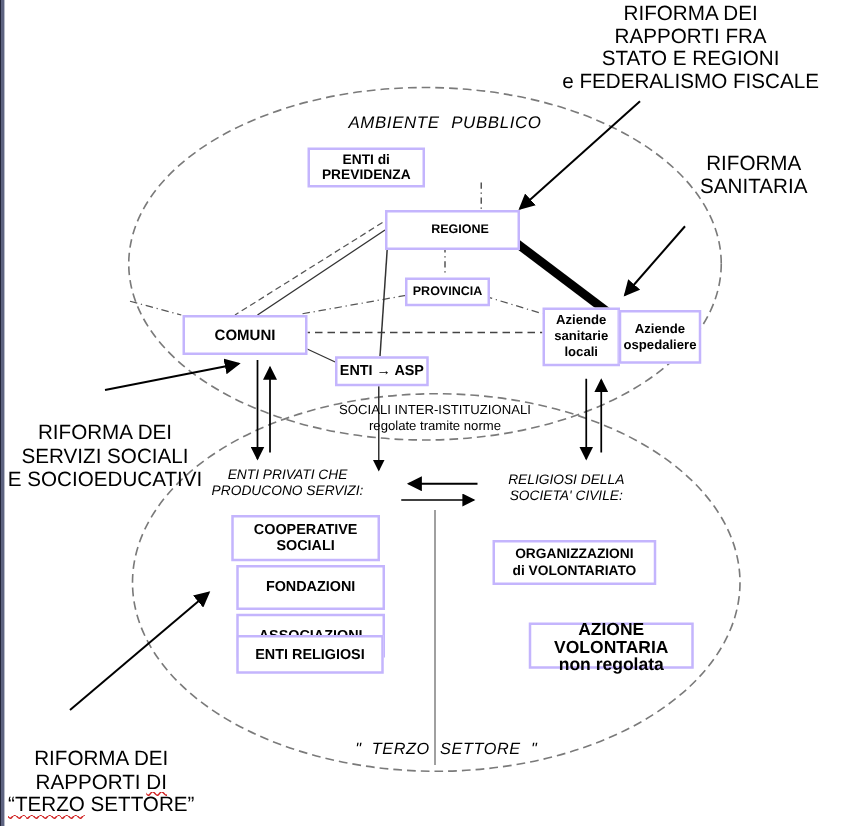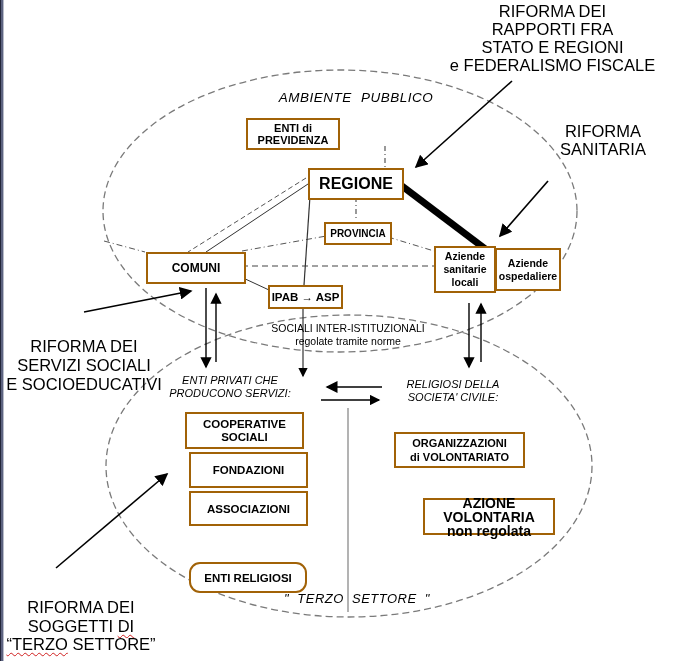--- a/index.html
+++ b/index.html
@@ -1,20 +1,20 @@
 <!DOCTYPE html>
 <html><head>
 <meta charset="utf-8">
 <style>
   html,body{margin:0;padding:0;}
   body{width:675px;height:661px;background:#fff;overflow:hidden;position:relative;
        font-family:"Liberation Sans",sans-serif;color:#000;}
   #canvas{position:absolute;left:0;top:0;width:675px;height:661px;}
   #connectors{position:absolute;left:0;top:0;z-index:1;}
-  .box{position:absolute;z-index:2;border:2px solid #a16207;background:#fff;
+  .box{position:absolute;z-index:2;border:2px solid #c4b5fd;background:#fff;
        display:flex;flex-direction:column;align-items:center;justify-content:center;
        text-align:center;font-weight:bold;line-height:12px;font-size:11px;}
   .lbl{position:absolute;z-index:2;text-align:center;font-weight:normal;white-space:nowrap;}
   .it{font-style:italic;}
   .big{font-size:16.5px;line-height:18px;letter-spacing:0;}
   .leftbar{position:absolute;left:0;top:0;width:4px;height:661px;z-index:3;
        background:linear-gradient(to right,#23263a 0 1px,#5d6380 1px 3px,#b9bdca 3px 4px);}
   .sq{text-decoration:underline;text-decoration-style:wavy;text-decoration-color:#d02020;
       text-decoration-thickness:1px;text-underline-offset:2px;}
 </style>
@@ -81,46 +81,46 @@
   </div>
 
   <div class="lbl big" style="left:0px;top:337px;width:168px;line-height:19px;">
     <div>RIFORMA DEI</div>
     <div>SERVIZI SOCIALI</div>
     <div>E SOCIOEDUCATIVI</div>
   </div>
 
   <div class="lbl big" style="left:0px;top:598px;width:162px;line-height:18.5px;">
     <div>RIFORMA DEI</div>
-    <div><span>SOGGETTI </span><span class="sq">DI</span></div>
+    <div><span>RAPPORTI </span><span class="sq">DI</span></div>
     <div><span class="sq">“TERZO</span><span> SETTORE”</span></div>
   </div>
 
   <div class="lbl it" style="left:256px;top:90px;width:200px;font-size:13.5px;word-spacing:5px;letter-spacing:.5px;">AMBIENTE  PUBBLICO</div>
 
   <div class="box" style="left:246px;top:118px;width:90px;height:28px;">
     <div>ENTI di</div>
     <div>PREVIDENZA</div>
   </div>
 
 
-  <div class="box" style="left:308px;top:168px;width:92px;height:28px;font-size:16px;">
+  <div class="box" style="left:308px;top:168px;width:92px;height:28px;font-size:10px;padding-left:12px;">
     <div>REGIONE</div>
   </div>
 
   <div class="box" style="left:324px;top:222px;width:64px;height:19px;font-size:10px;">
     <div>PROVINCIA</div>
   </div>
 
   <div class="box" style="left:146px;top:252px;width:96px;height:28px;font-size:12px;">
     <div>COMUNI</div>
   </div>
 
   <div class="box" style="left:268px;top:285px;width:71px;height:20px;font-size:11.5px;">
-    <div>IPAB → ASP</div>
+    <div>ENTI → ASP</div>
   </div>
 
   <div class="box" style="left:434px;top:246px;width:58px;height:43px;font-size:10.5px;line-height:13px;">
     <div>Aziende</div>
     <div>sanitarie</div>
     <div>locali</div>
   </div>
 
   <div class="box" style="left:495px;top:248px;width:62px;height:39px;font-size:10.5px;line-height:13px;">
     <div>Aziende</div>
@@ -148,21 +148,21 @@
   </div>
 
   <div class="box" style="left:189px;top:452px;width:115px;height:32px;font-size:11.5px;">
     <div>FONDAZIONI</div>
   </div>
 
   <div class="box" style="left:189px;top:491px;width:115px;height:31px;font-size:11.5px;">
     <div>ASSOCIAZIONI</div>
   </div>
 
-  <div class="box" style="left:189px;top:562px;width:114px;height:27px;font-size:11.5px;border-radius:11px;">
+  <div class="box" style="left:189px;top:508px;width:114px;height:27px;font-size:11.5px;">
     <div>ENTI RELIGIOSI</div>
   </div>
 
   <div class="box" style="left:378px;top:432px;width:127px;height:32px;font-size:11px;line-height:14px;margin-left:16px;">
     <div>ORGANIZZAZIONI</div>
     <div>di  VOLONTARIATO</div>
   </div>
 
   <div class="box" style="left:423px;top:498px;width:128px;height:33px;font-size:14px;line-height:14px;">
     <div>AZIONE VOLONTARIA</div>

